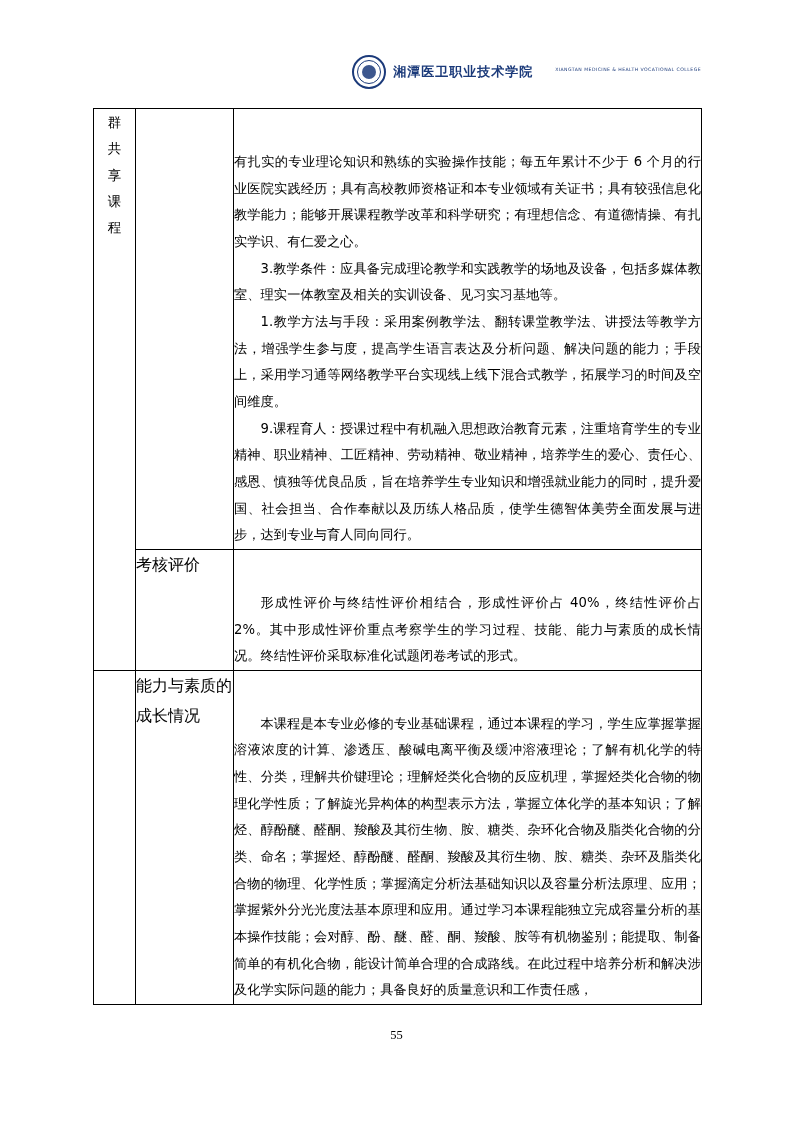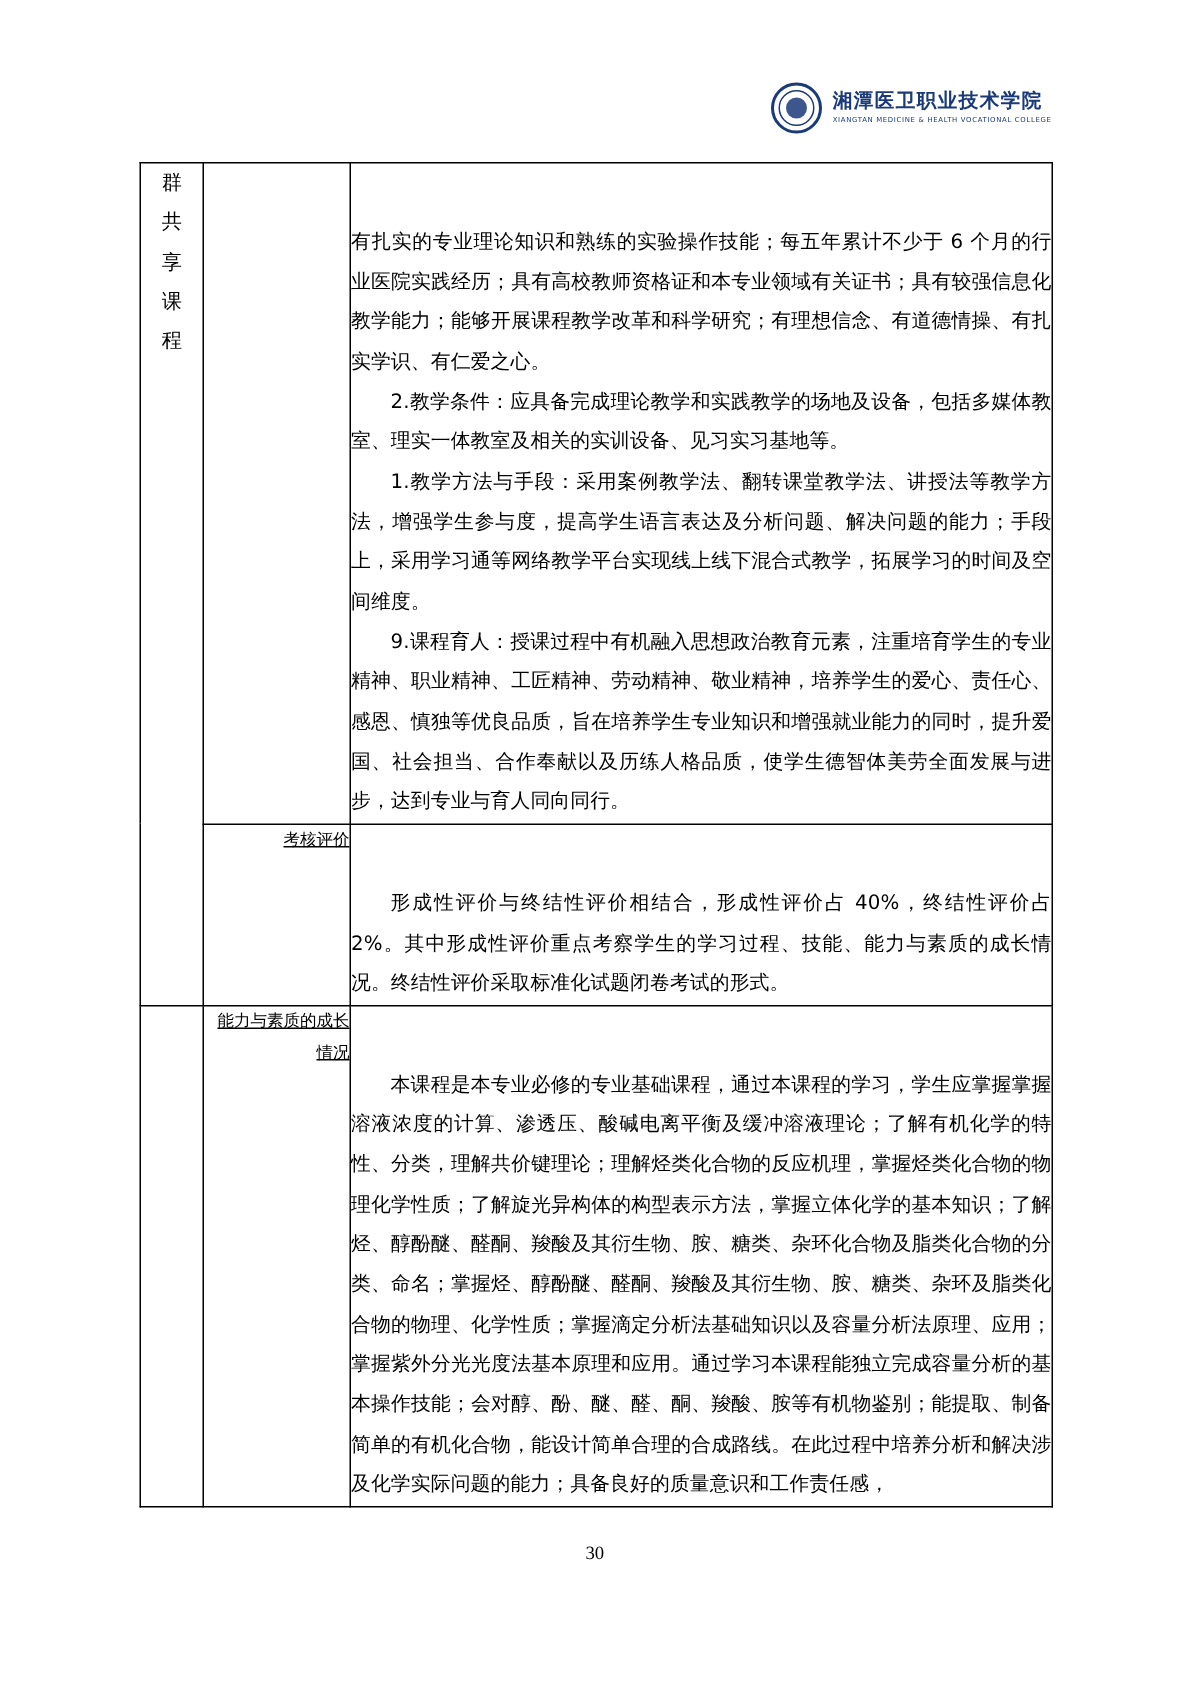--- a/index.html
+++ b/index.html
@@ -50,23 +50,24 @@
     content: "";
     position: absolute;
     top: 8px; left: 8px;
     width: 14px; height: 14px;
     border-radius: 50%;
     background: #1b3a7a;
     opacity: .85;
   }
   .logo-text {
     display: flex;
-    flex-direction: column;
+    flex-direction: row;
     justify-content: center;
     line-height: 1.1;
+    gap: 22px;
   }
   .logo-cn {
     font-size: 13px;
     font-weight: bold;
     color: #1b3a7a;
     letter-spacing: 1px;
     white-space: nowrap;
   }
   .logo-en {
     font-size: 4.6px;
@@ -97,26 +98,25 @@
     padding: 10px 9px 10px 9px;
   }
   .vert-label {
     font-size: 13.5px;
     line-height: 1.95;
     text-align: center;
     padding: 10px 2px;
     font-family: "DejaVu Sans", "Liberation Sans", sans-serif;
   }
   .mid-label {
-    font-size: 11px;
+    font-size: 16px;
     line-height: 1.9;
-    text-align: right;
+    text-align: left;
     vertical-align: middle;
     padding: 8px 4px;
-    text-decoration: underline;
   }
   .body-text {
     font-size: 13.2px;
     line-height: 2.02;
     text-align: justify;
     text-justify: inter-ideograph;
     letter-spacing: .1px;
     margin-top: 40px;
   }
   .body-text p {
@@ -164,21 +164,21 @@
             <span>群</span>
             <span>共</span>
             <span>享</span>
             <span>课</span>
             <span>程</span>
           </td>
         <td></td>
         <td class="cell-pad">
           <div class="body-text">
             <p>有扎实的专业理论知识和熟练的实验操作技能；每五年累计不少于 6 个月的行业医院实践经历；具有高校教师资格证和本专业领域有关证书；具有较强信息化教学能力；能够开展课程教学改革和科学研究；有理想信念、有道德情操、有扎实学识、有仁爱之心。</p>
-            <p class="indent2">2.教学条件：应具备完成理论教学和实践教学的场地及设备，包括多媒体教室、理实一体教室及相关的实训设备、见习实习基地等。</p>
+            <p class="indent2">3.教学条件：应具备完成理论教学和实践教学的场地及设备，包括多媒体教室、理实一体教室及相关的实训设备、见习实习基地等。</p>
             <p class="indent2">1.教学方法与手段：采用案例教学法、翻转课堂教学法、讲授法等教学方法，增强学生参与度，提高学生语言表达及分析问题、解决问题的能力；手段上，采用学习通等网络教学平台实现线上线下混合式教学，拓展学习的时间及空间维度。</p>
             <p class="indent2">9.课程育人：授课过程中有机融入思想政治教育元素，注重培育学生的专业精神、职业精神、工匠精神、劳动精神、敬业精神，培养学生的爱心、责任心、感恩、慎独等优良品质，旨在培养学生专业知识和增强就业能力的同时，提升爱国、社会担当、合作奉献以及历练人格品质，使学生德智体美劳全面发展与进步，达到专业与育人同向同行。</p>
           </div>
         </td>
       </tr>
       <tr>
         <td class="mid-label">考核评价</td>
         <td class="cell-pad">
           <div class="body-text">
             <p class="indent2">形成性评价与终结性评价相结合，形成性评价占 40%，终结性评价占 2%。其中形成性评价重点考察学生的学习过程、技能、能力与素质的成长情况。终结性评价采取标准化试题闭卷考试的形式。</p>
@@ -190,14 +190,14 @@
         <td class="mid-label">能力与素质的成长情况</td>
         <td class="cell-pad">
           <div class="body-text">
             <p class="indent2">本课程是本专业必修的专业基础课程，通过本课程的学习，学生应掌握掌握溶液浓度的计算、渗透压、酸碱电离平衡及缓冲溶液理论；了解有机化学的特性、分类，理解共价键理论；理解烃类化合物的反应机理，掌握烃类化合物的物理化学性质；了解旋光异构体的构型表示方法，掌握立体化学的基本知识；了解烃、醇酚醚、醛酮、羧酸及其衍生物、胺、糖类、杂环化合物及脂类化合物的分类、命名；掌握烃、醇酚醚、醛酮、羧酸及其衍生物、胺、糖类、杂环及脂类化合物的物理、化学性质；掌握滴定分析法基础知识以及容量分析法原理、应用；掌握紫外分光光度法基本原理和应用。通过学习本课程能独立完成容量分析的基本操作技能；会对醇、酚、醚、醛、酮、羧酸、胺等有机物鉴别；能提取、制备简单的有机化合物，能设计简单合理的合成路线。在此过程中培养分析和解决涉及化学实际问题的能力；具备良好的质量意识和工作责任感，</p>
           </div>
         </td>
       </tr>
     </tbody>
   </table>
 
-  <div class="page-number">30</div>
+  <div class="page-number">55</div>
 </div>
 
 </body></html>

